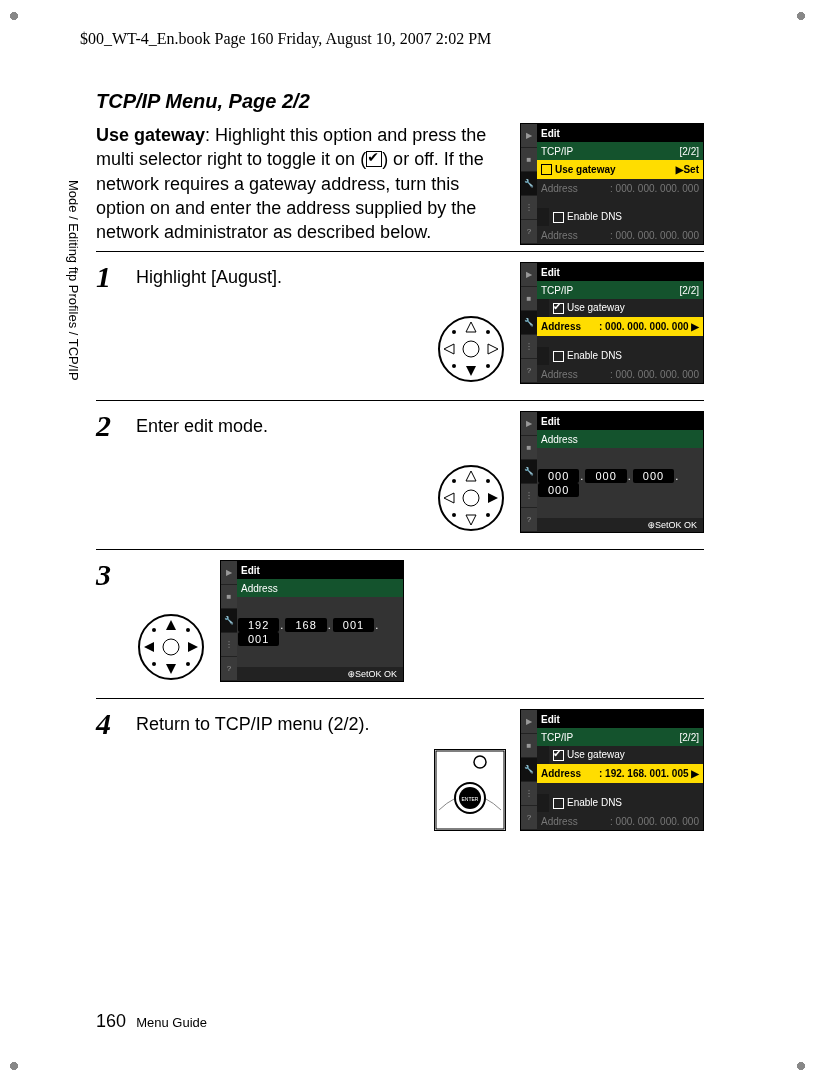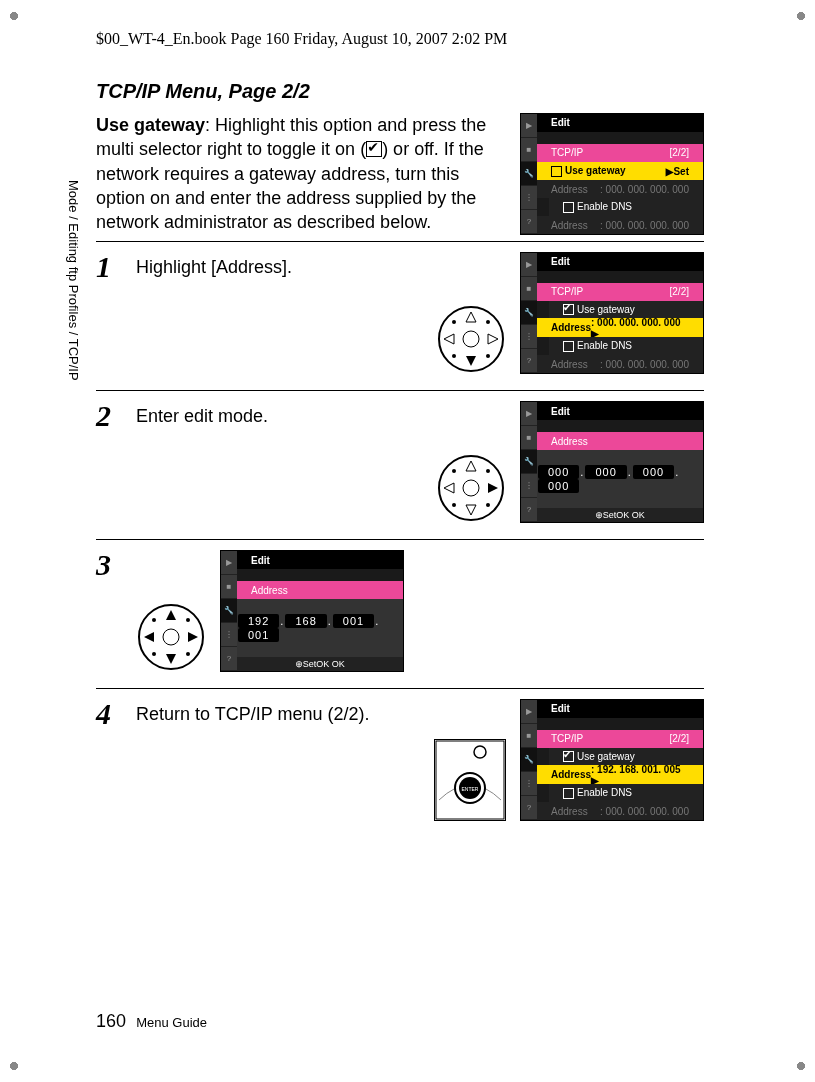--- a/index.html
+++ b/index.html
@@ -19,27 +19,27 @@
     height: 20px;
     background: radial-gradient(circle, #888 0 4px, transparent 4px);
   }
   .cm-tl { top: 6px; left: 4px; }
   .cm-tr { top: 6px; right: 4px; }
   .cm-bl { bottom: 6px; left: 4px; }
   .cm-br { bottom: 6px; right: 4px; }
   .header-line {
     position: absolute;
     top: 30px;
-    left: 96px;
+    left: 80px;
     font-size: 16px;
     font-family: "Times New Roman", serif;
   }
   .page-body {
     position: absolute;
-    top: 80px;
+    top: 90px;
     left: 96px;
     width: 608px;
   }
   .title {
     font-style: italic;
     font-weight: bold;
     font-size: 20px;
     margin-bottom: 10px;
   }
   .intro-block {
@@ -113,31 +113,31 @@
     flex-direction: column;
   }
   .screen-tabs div {
     flex: 1;
     border-bottom: 1px solid #222;
     display:flex;align-items:center;justify-content:center;
     font-size:8px;color:#999;
   }
   .screen-tabs div.active { background:#111; color:#fd0; }
   .screen-main { flex:1; display:flex; flex-direction:column; }
-  .scr-row { padding: 2px 14px; display:flex; justify-content:space-between; align-items:center; }
+  .scr-row { padding: 2px 4px; display:flex; justify-content:space-between; align-items:center; }
   .scr-title { background:#000; font-weight:bold; height:14px; }
-  .scr-sub { background:#ec4899; height:14px;margin-top:12px; }
+  .scr-sub { background:#14532d; height:14px; }
   .scr-hilite { background:#fd0; color:#000; font-weight:bold; height:15px; }
   .scr-dim { color:#777; background:#222; height:14px; }
   .scr-normal { background:#222; color:#fff; height:14px;margin-left:12px; }
   .scr-spacer { flex:1; background:#222; }
   .addr-screen-body { flex:1; background:#333; display:flex; flex-direction:column; justify-content:center; align-items:center; gap:4px;}
   .addr-big { color:#fff; font-size:11px; letter-spacing:1px; }
   .addr-big .oct { background:#000; color:#fff; padding:1px 10px; border-radius:2px; display:inline-block; margin:0 1px;}
-  .addr-foot { font-size:9px; padding:2px 0; display:flex; justify-content:center; background:#222;}
+  .addr-foot { font-size:9px; padding:2px 6px; display:flex; justify-content:flex-end; background:#222;}
   .checkbox { display:inline-block; width:9px; height:9px; border:1px solid currentColor; margin-right:3px; vertical-align:middle; position:relative;}
   .checkbox.checked::after { content:"✔"; position:absolute; top:-3px; left:-1px; font-size:10px; }
   .side-label {
     position: absolute;
     left: 66px;
     top: 180px;
     writing-mode: vertical-rl;
     font-size: 13px;
     color: #000;
   }
@@ -205,21 +205,21 @@
             <span>: 000. 000. 000. 000</span>
           </div>
       </div>
     </div>
   </div>
 
   <hr class="step-sep">
 
   <div class="step">
     <div class="step-num">1</div>
-    <div class="step-text">Highlight [Address].</div>
+    <div class="step-text">Highlight [August].</div>
     <div class="step-graphics">
       <svg class="dpad" viewBox="0 0 70 70">
         <circle cx="35" cy="35" r="32" fill="#fff" stroke="#000" stroke-width="2"></circle>
         <circle cx="35" cy="35" r="8" fill="#fff" stroke="#000"></circle>
         <polygon points="35,8 30,18 40,18" fill="#fff" stroke="#000"></polygon>
         <polygon points="35,62 30,52 40,52" fill="#000"></polygon>
         <polygon points="8,35 18,30 18,40" fill="#fff" stroke="#000"></polygon>
         <polygon points="62,35 52,30 52,40" fill="#fff" stroke="#000"></polygon>
         <circle cx="18" cy="18" r="2" fill="#000"></circle>
           <circle cx="52" cy="18" r="2" fill="#000"></circle>

